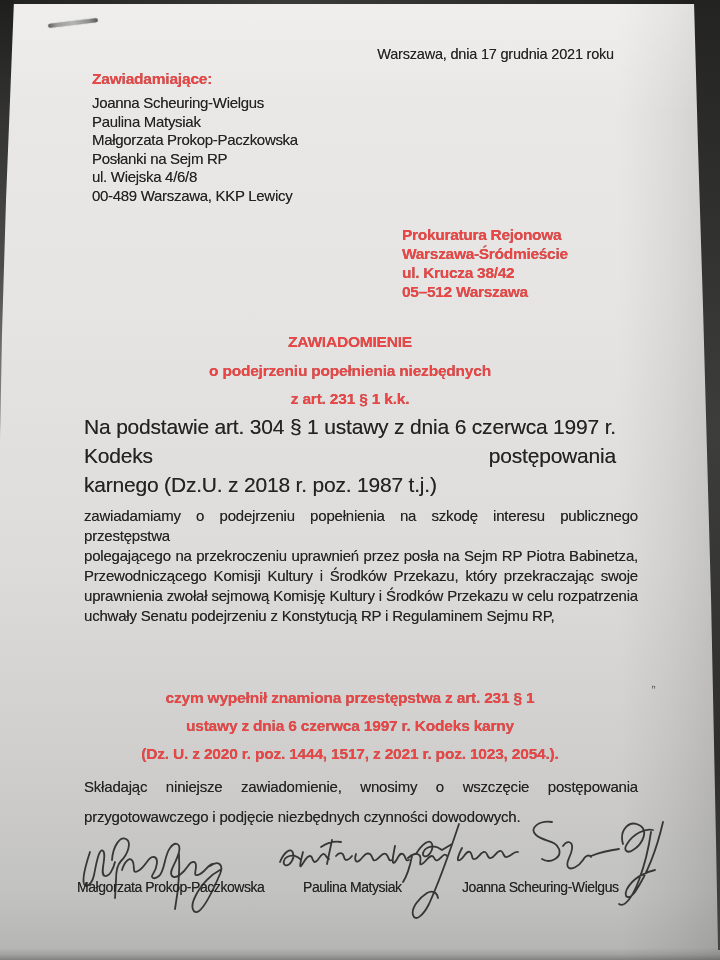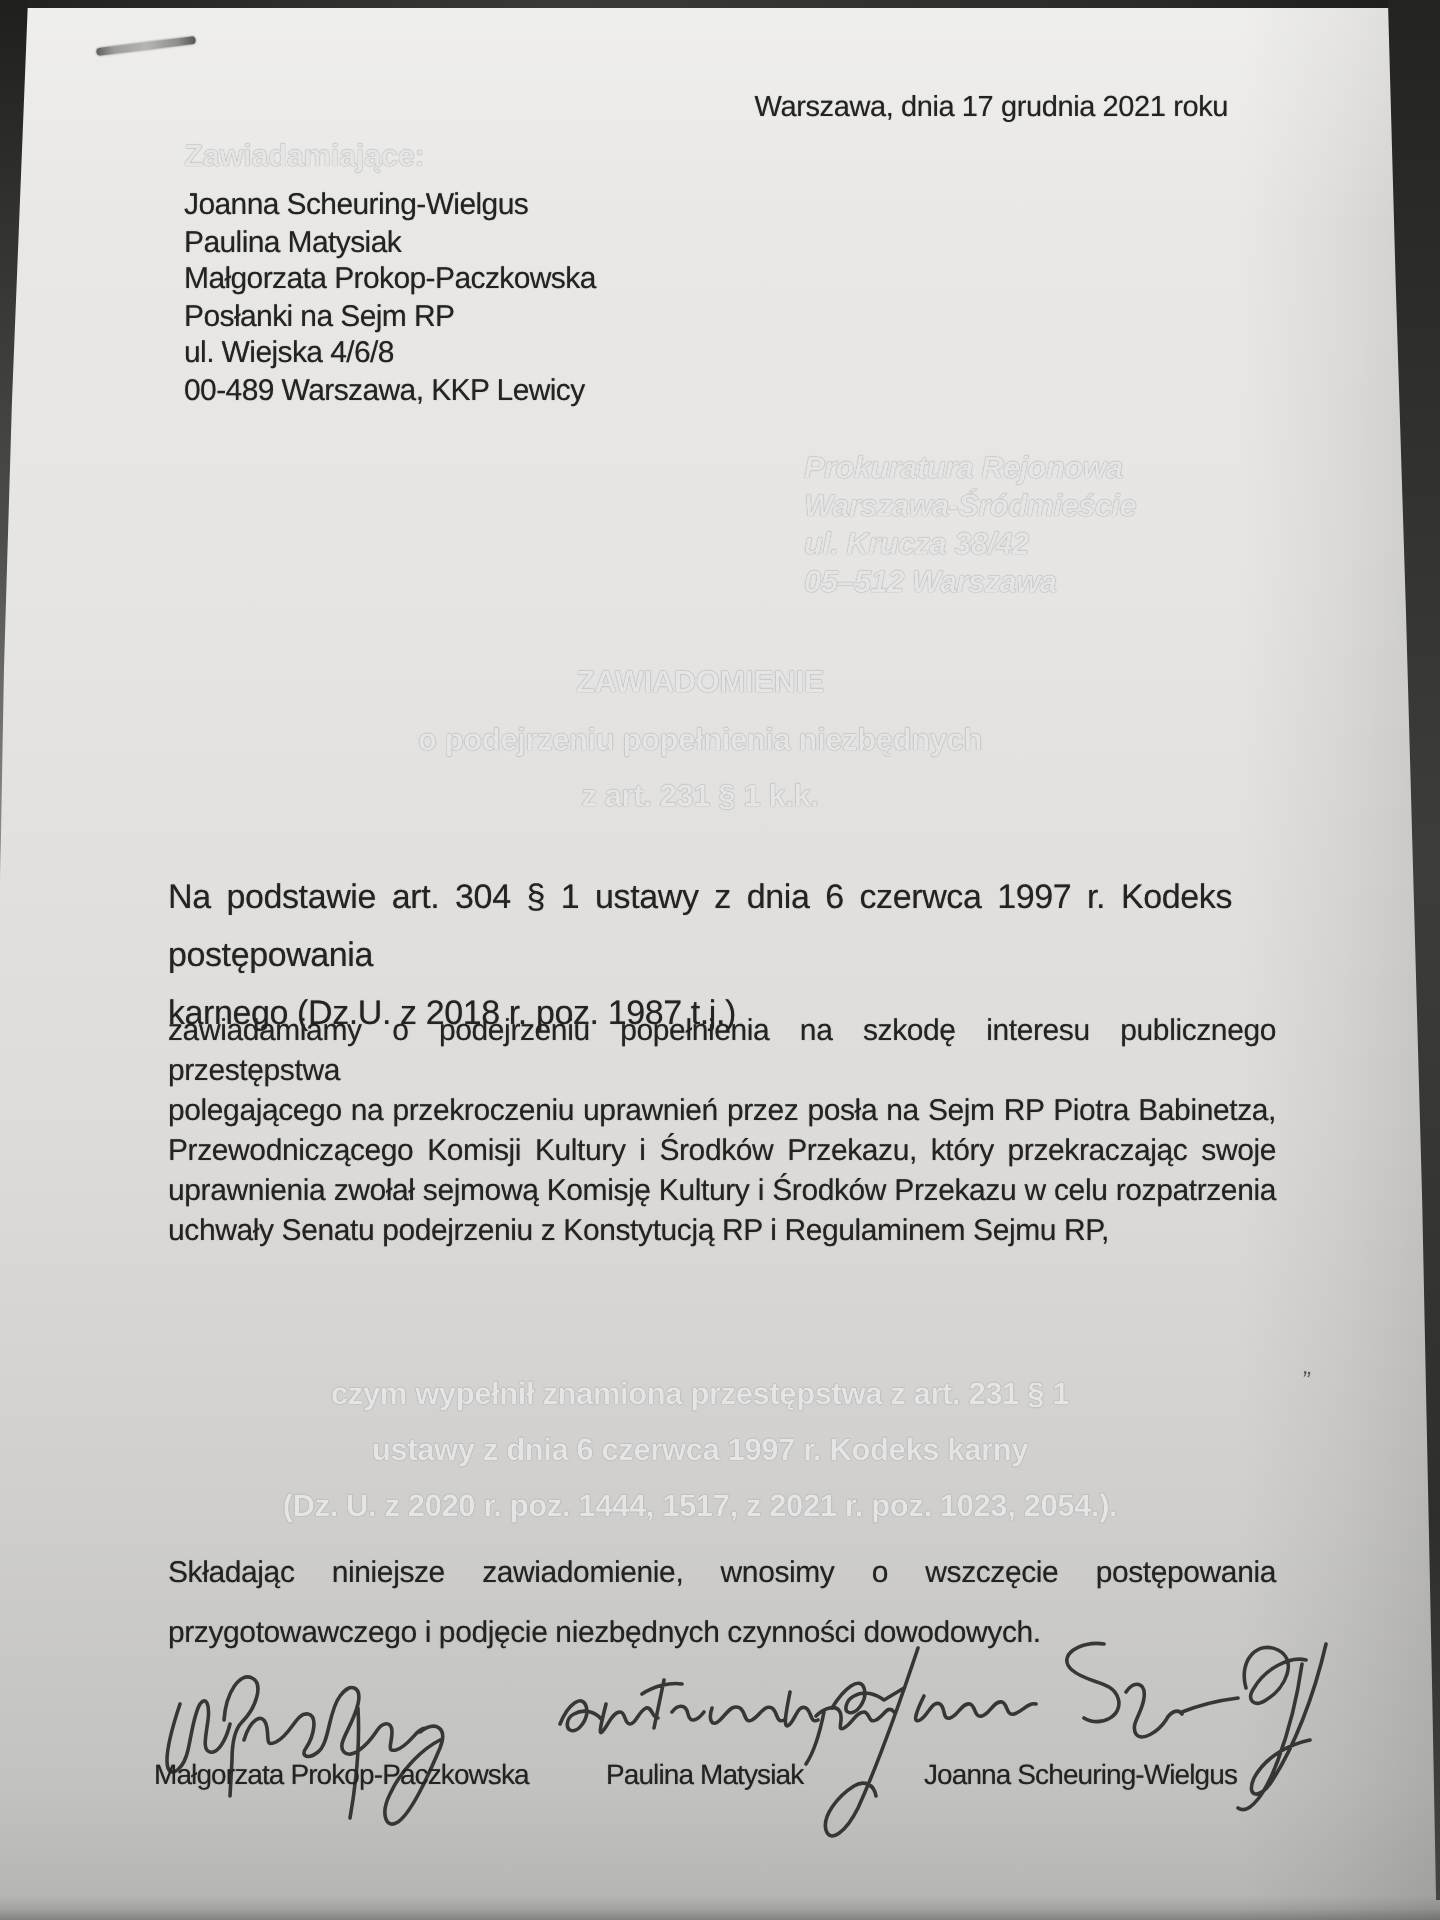--- a/index.html
+++ b/index.html
@@ -27,28 +27,28 @@
   
   .staple{position:absolute;left:48px;top:21px;width:50px;height:4px;
     transform:rotate(-7deg);border-radius:2px;
     background:linear-gradient(90deg,#5f5f5d,#9c9c9a 18%,#b5b5b3 50%,#8e8e8c 82%,#565654);
     box-shadow:0 0 1px rgba(0,0,0,0.5);}
   
   .t{position:absolute;letter-spacing:-0.2px;
      text-shadow:0 0 0.5px rgba(30,30,28,0.55);}
   .line{white-space:nowrap;}
   .wrapblock .line{white-space:normal;}
-  .bold{font-weight:bold;color:#e5e5e5;}
+  .bold{font-weight:bold;color:#ef4444;}
   .just{text-align:justify;text-align-last:justify;white-space:normal;}
   .date{top:46px;right:106px;font-size:14.5px;}
   .notif-head{left:92px;top:70px;font-size:15.5px;}
   .sender{left:92px;top:94px;font-size:15px;line-height:18.6px;letter-spacing:-0.3px;}
-  .recipient{left:402px;top:225px;font-size:15.5px;line-height:19px;letter-spacing:-0.3px;font-style:italic;}
+  .recipient{left:402px;top:225px;font-size:15.5px;line-height:19px;letter-spacing:-0.3px;}
   .title{left:70px;top:328px;width:560px;text-align:center;font-size:15.5px;line-height:28.5px;}
-  .para1{left:84px;top:434px;width:532px;font-size:17px;line-height:29px;}
+  .para1{left:84px;top:412px;width:532px;font-size:21px;line-height:29px;}
   .para2{left:84px;top:506px;width:554px;font-size:15px;line-height:20px;}
   .stmt{left:70px;top:684px;width:560px;text-align:center;font-size:15.5px;line-height:28px;}
   .para3{left:84px;top:772px;width:554px;font-size:15px;line-height:30px;}
   .sig-names{position:absolute;left:0;top:879px;width:720px;height:20px;font-size:14px;}
   .sig-name{position:absolute;white-space:nowrap;letter-spacing:-0.45px;
      text-shadow:0 0 0.5px rgba(30,30,28,0.55);}
   .sig-name.n1{left:77px;}
   .sig-name.n2{left:303px;}
   .sig-name.n3{left:462px;}
   .sig-svg{position:absolute;left:60px;top:806px;width:620px;height:126px;}

